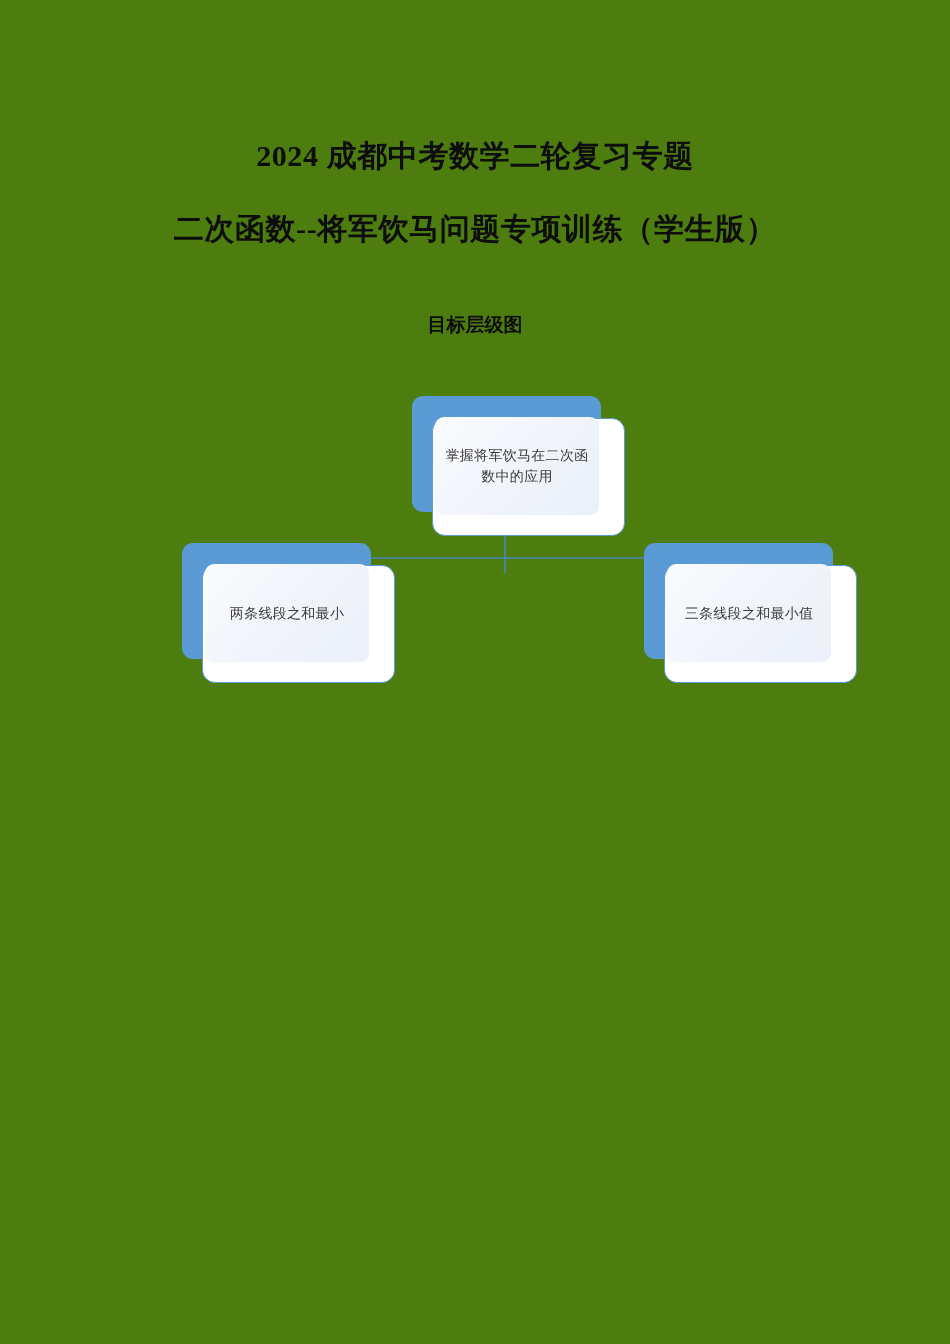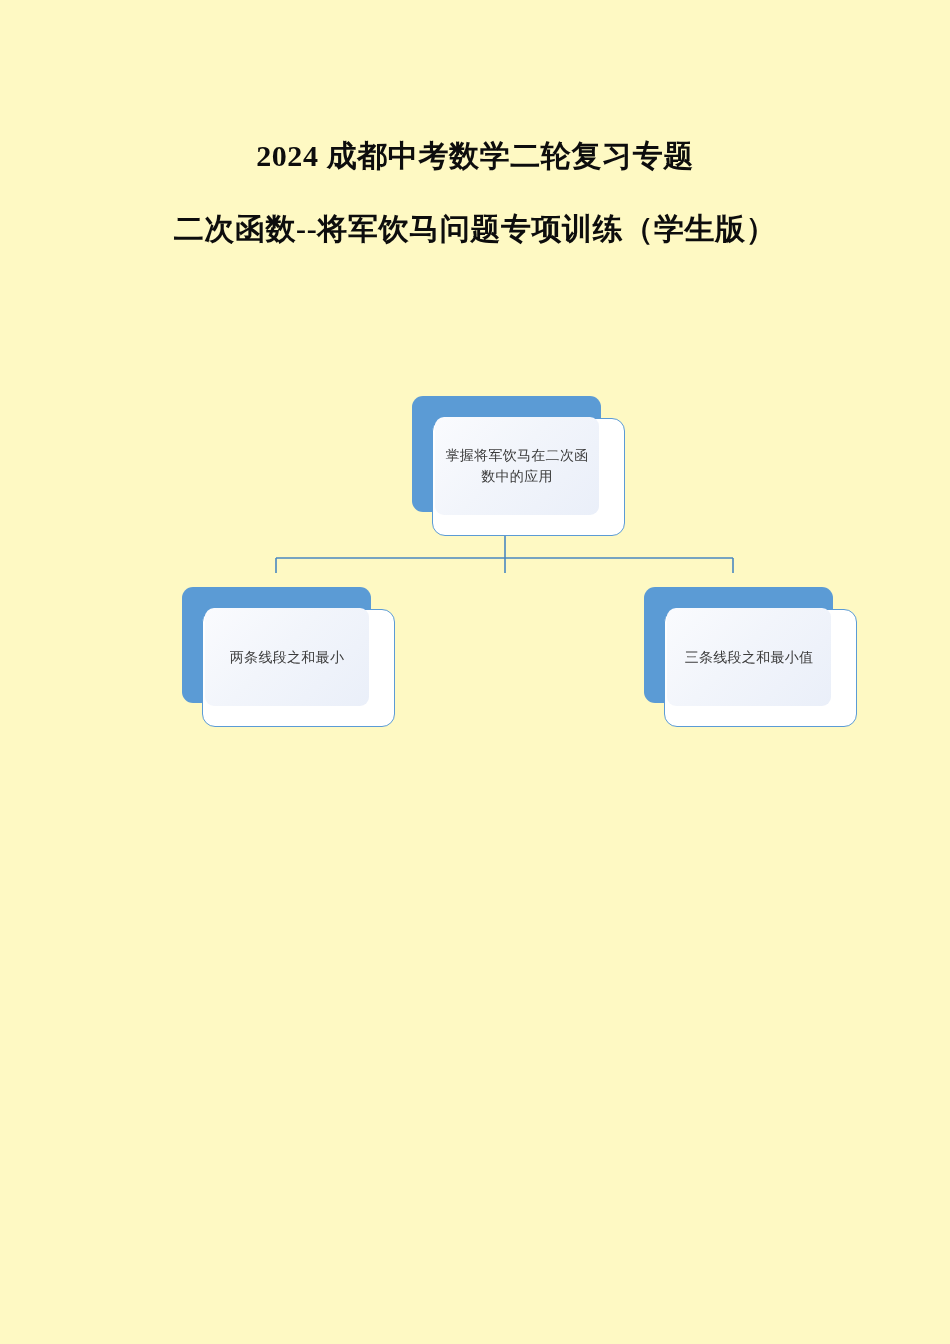--- a/index.html
+++ b/index.html
@@ -12,21 +12,21 @@
     height: 1344px;
     position: relative;
     overflow: hidden;
     font-family: "Liberation Serif", "DejaVu Serif", serif;
     color: #000000;
   }
 
   .page {
     position: absolute;
     inset: 0;
-    background: #fef9c3;
+    background: #4d7c0f;
   }
 
   
   .doc-title {
     position: absolute;
     left: 0;
     width: 950px;
     text-align: center;
     font-family: "Liberation Serif", "DejaVu Serif", serif;
     font-weight: bold;
@@ -119,38 +119,39 @@
     letter-spacing: 0.3px;
   }
 
   
   .node-root { left: 412px; top: 396px; width: 212px; height: 140px; }
   .node-root .blue-plate    { width: 189px; height: 116px; }
   .node-root .outline-plate { left: 20px; top: 22px; width: 191px; height: 116px; }
   .node-root .label-plate   { left: 23px; top: 21px; width: 164px; height: 98px; }
 
   
-  .node-child { top: 587px; width: 212px; height: 172px; }
+  .node-child { top: 543px; width: 212px; height: 172px; }
   .node-child .blue-plate    { width: 189px; height: 116px; }
   .node-child .outline-plate { left: 20px; top: 22px; width: 191px; height: 116px; }
   .node-child .label-plate   { left: 23px; top: 21px; width: 164px; height: 98px; }
 
   .node-child-1 { left: 182px; }
   .node-child-2 { left: 413px; }
   .node-child-3 { left: 644px; }
 </style>
 </head>
 <body>
 
 <div class="page">
 
   <div class="doc-title title-line-1">2024 成都中考数学二轮复习专题</div>
 
   <div class="doc-title title-line-2">二次函数--将军饮马问题专项训练（学生版）</div>
 
+  <div class="section-caption">目标层级图</div>
 
   <div class="diagram">
 
     <svg class="connectors" width="950" height="1344" viewBox="0 0 950 1344">
 
       <line x1="505" y1="533" x2="505" y2="558" stroke="#4A87C0" stroke-width="1.6"></line>
 
       <line x1="276" y1="558" x2="733" y2="558" stroke="#4A87C0" stroke-width="1.6"></line>
 
       <line x1="276" y1="558" x2="276" y2="573" stroke="#4A87C0" stroke-width="1.6"></line>

